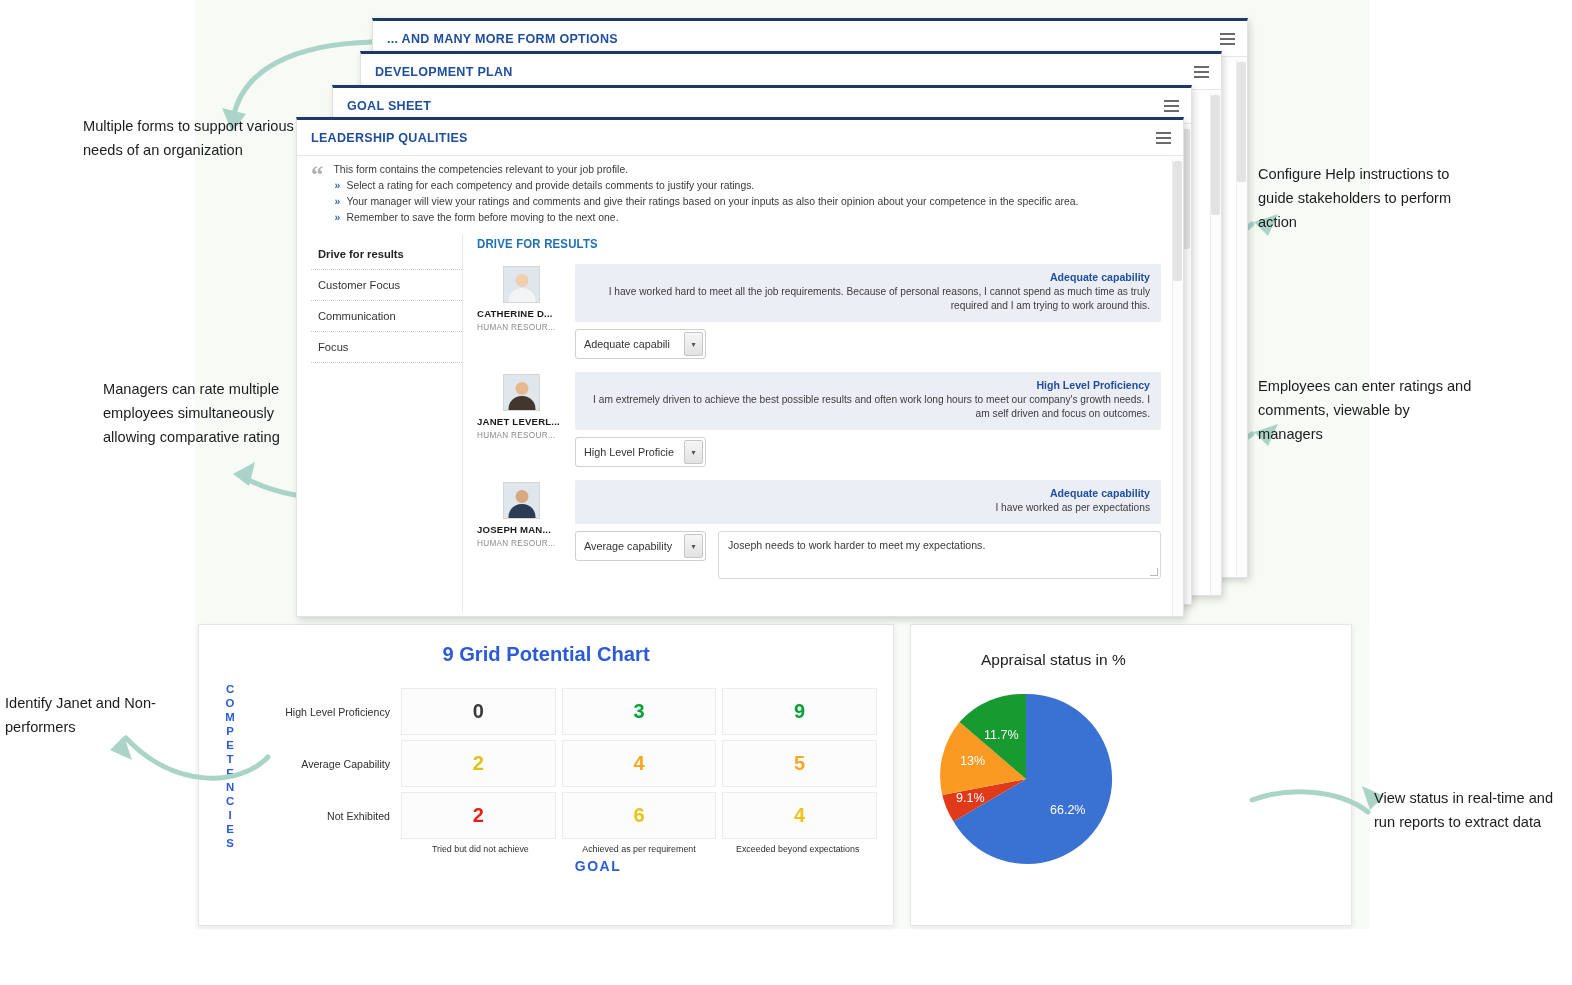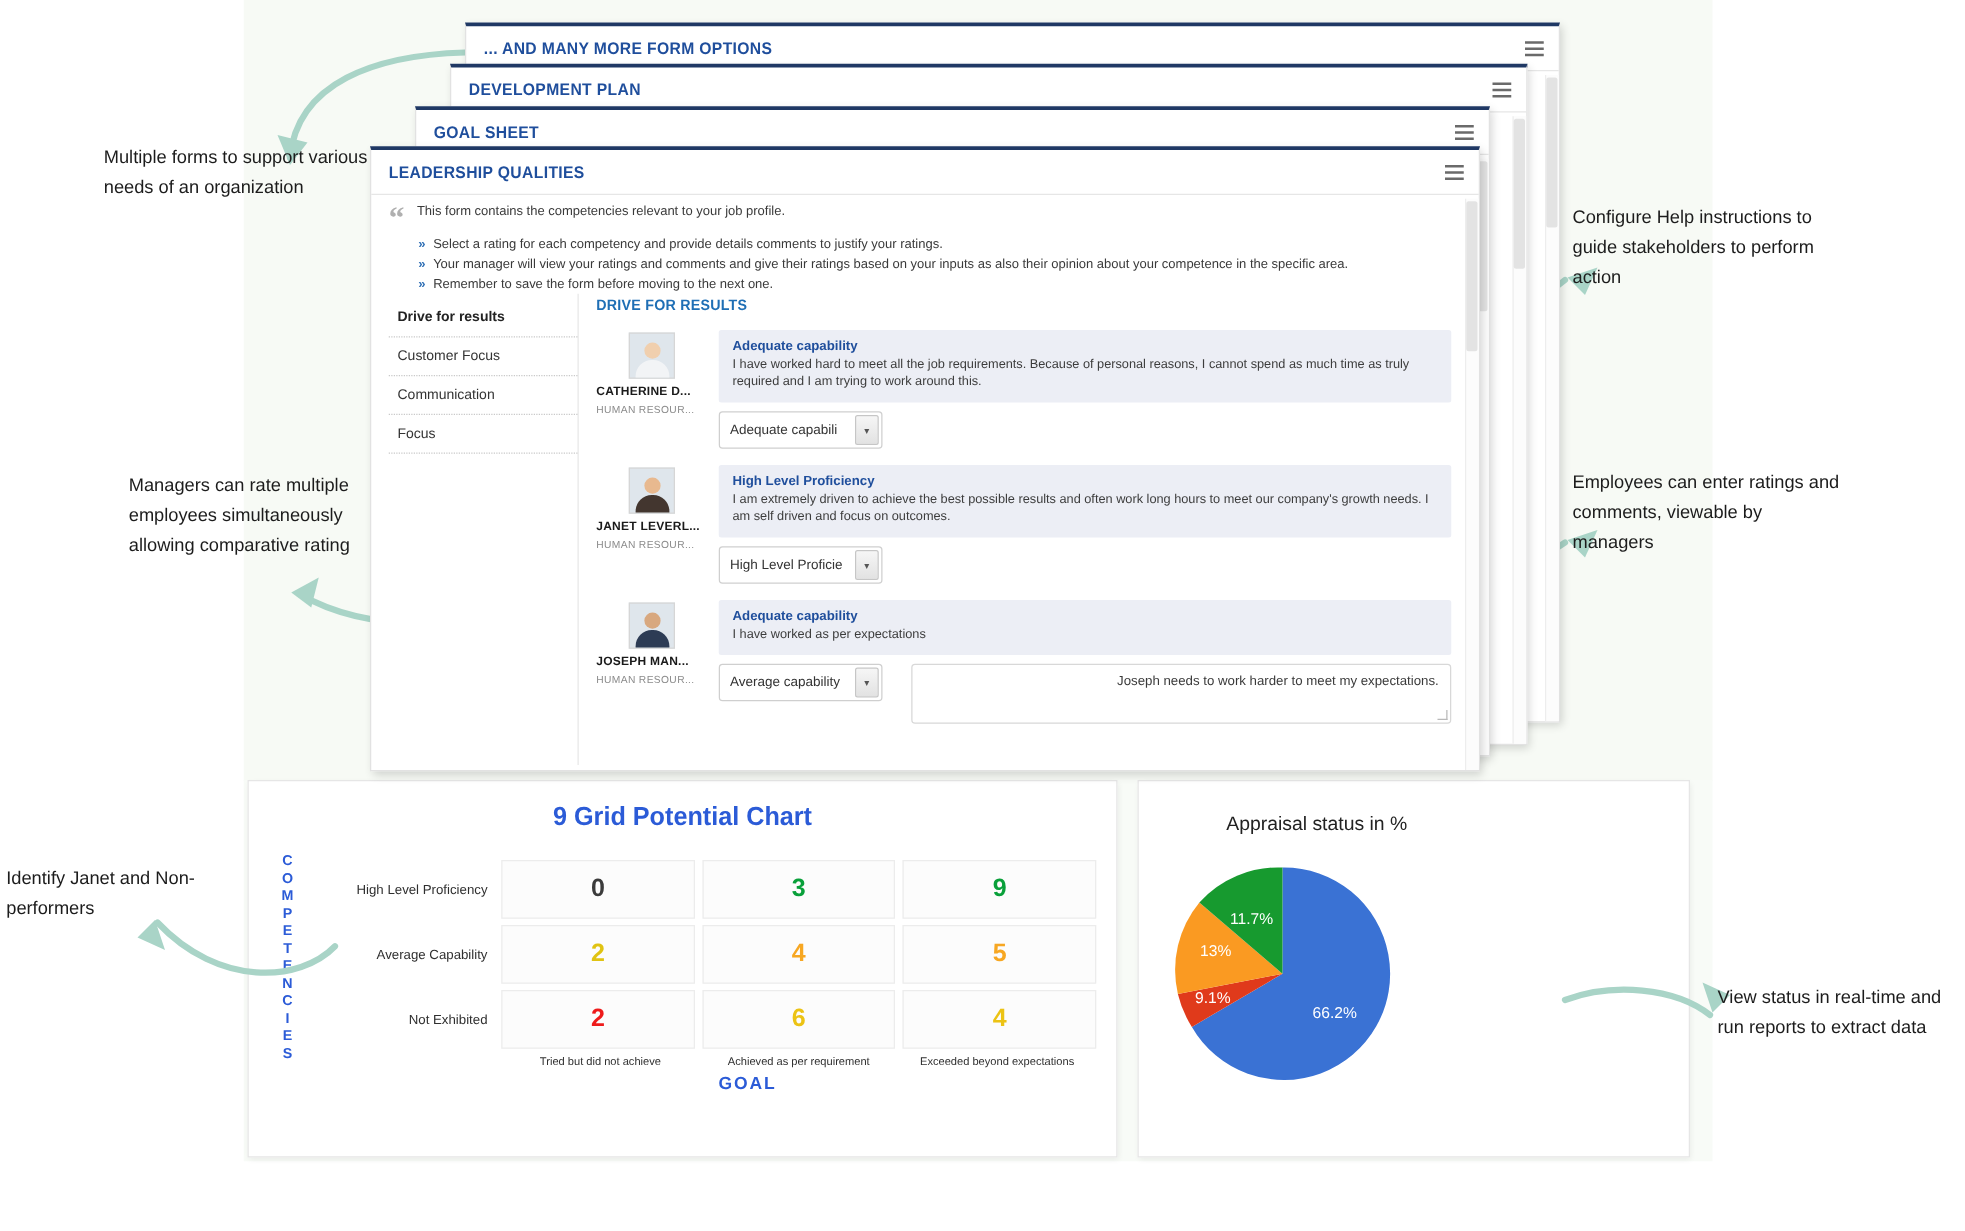--- a/index.html
+++ b/index.html
@@ -68,21 +68,21 @@
   .help {
     position: absolute; left: 14px; top: 42px; right: 22px;
     display: flex; gap: 10px;
   }
   .quote-icon {
     font-size: 25px; line-height: .7; color: #b0b0b0;
     font-family: "Liberation Serif", serif; font-weight: bold;
     padding-top: 4px;
   }
   .help-lines { font-size: 10.4px; color: #3a3a3a; line-height: 1.55; }
-  .help-lines .lead { margin-bottom: 10px; }
+  .help-lines .lead { margin-bottom: 0; }
   .help-lines .bullet { padding-left: 13px; position: relative; }
   .help-lines .bullet::before {
     content: "\00BB"; position: absolute; left: 1px; top: 0;
     color: #2f6fb5; font-weight: bold;
   }
 
   
   .body-row {
     position: absolute; left: 14px; top: 115px; right: 22px; bottom: 4px;
     display: flex;
@@ -114,26 +114,26 @@
   .avatar .torso { position:absolute; left:50%; top:21px; width:27px; height:18px;
     border-radius: 13px 13px 0 0; transform: translateX(-50%); }
   .emp-name {
     font-size: 9.6px; font-weight: bold; color: #1a1a1a; margin-top: 5px;
     letter-spacing: .2px;
   }
   .emp-dept { font-size: 8.2px; color: #8b8b8b; margin-top: 4px; letter-spacing:.3px; }
 
   .emp-fields { flex: 1; }
   .selfbox {
-    background: #eceef5; border-radius: 2px; padding: 7px 11px 9px;
+    background: #eceef5; border-radius: 2px; padding: 7px 11px 9px; text-align: right;
   }
   .self-rating { font-size: 10.6px; font-weight: bold; color: #1f4e9c; }
   .self-text { font-size: 10.2px; color: #3c3c3c; margin-top: 2px; line-height: 1.38; }
 
-  .inputs-row { display: flex; gap: 23px; margin-top: 7px; align-items: flex-start; text-align: right; }
+  .inputs-row { display: flex; gap: 12px; margin-top: 7px; align-items: flex-start; }
   .mgr-select {
     position: relative; width: 131px; height: 30px;
     border: 1px solid #cfcfcf; border-radius: 3px; background: #fff;
     font-size: 10.8px; color: #333;
     display: flex; align-items: center; padding: 0 24px 0 8px;
     white-space: nowrap; overflow: hidden;
   }
   .sel-btn {
     position: absolute; right: 2px; top: 2px; bottom: 2px; width: 19px;
     background: linear-gradient(#f6f6f6,#e2e2e2); border: 1px solid #c6c6c6;

